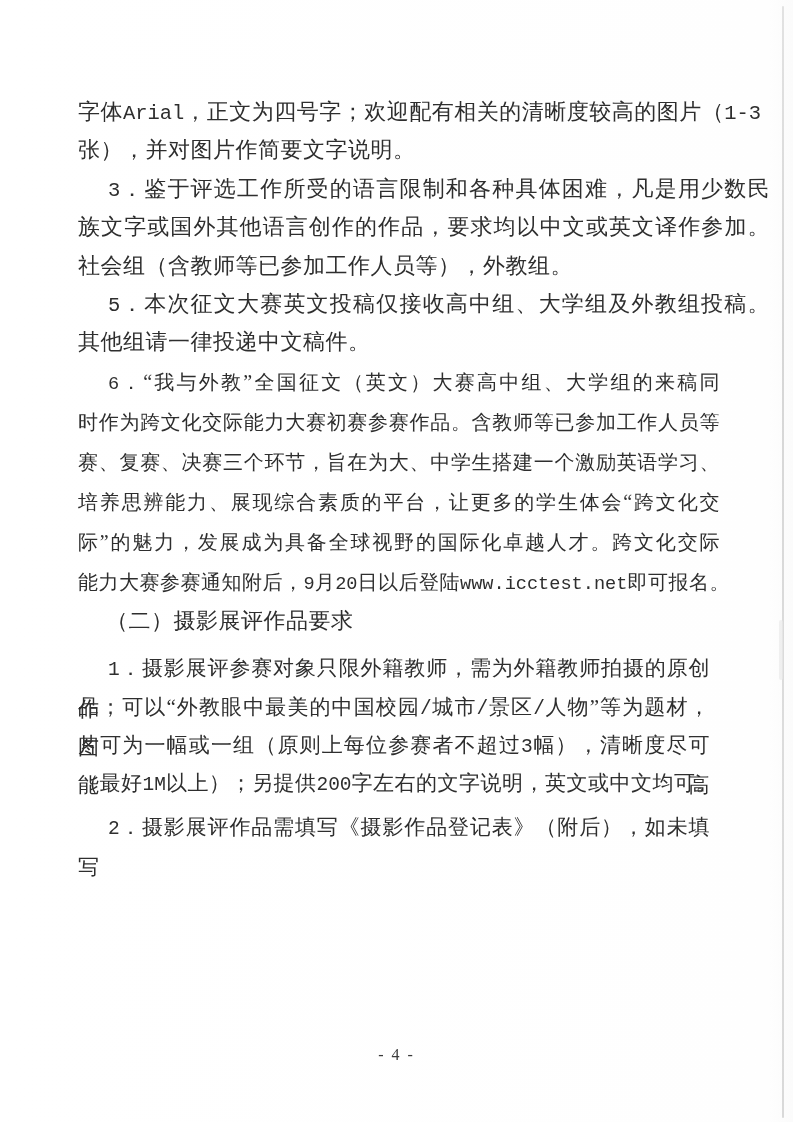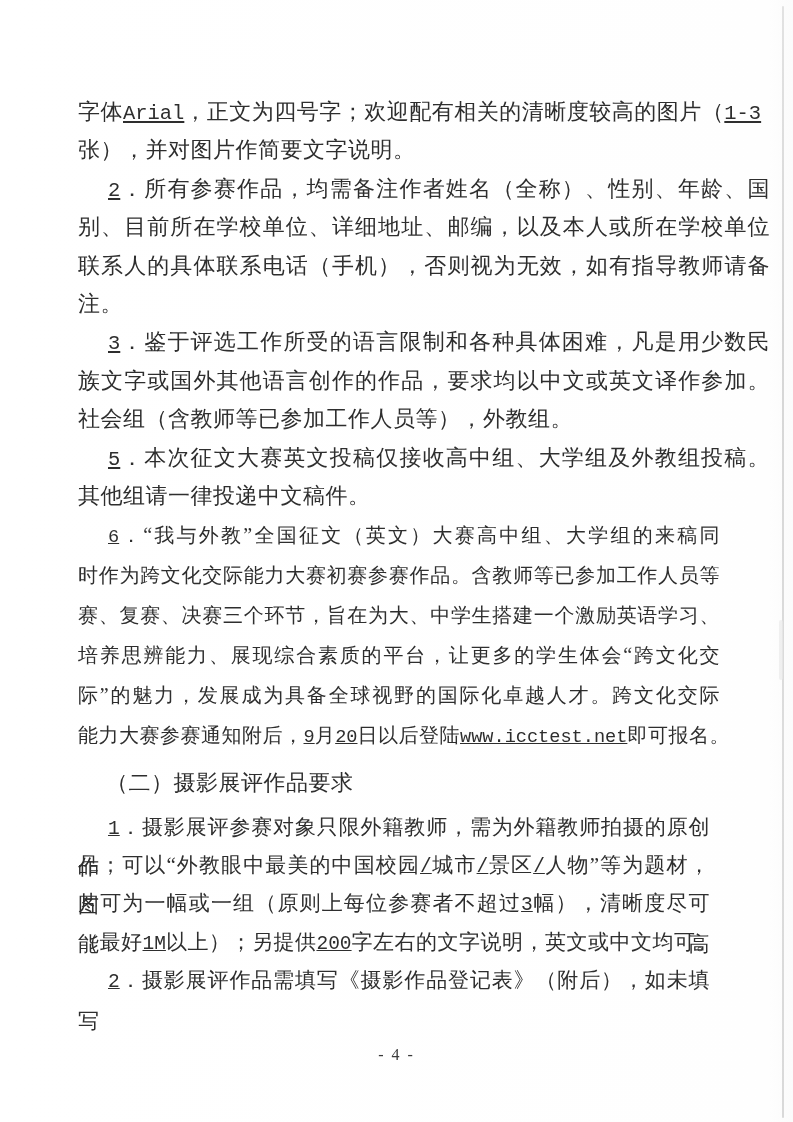--- a/index.html
+++ b/index.html
@@ -43,21 +43,21 @@
   }
   .indent .line.first { text-indent: 30px; }
   .heading .line.first { text-indent: 28px; }
 
   
   .blk-b .line { width: 642px; font-size: 20px; height: 40px; line-height: 40px; }
   
   .blk-c .line { width: 632px; font-size: 21px; }
 
   
-  .latin { font-family: "Liberation Mono", "DejaVu Sans Mono", monospace; font-size: 0.93em; letter-spacing: 0; text-decoration: underline; }
+  .latin { font-family: "Liberation Mono", "DejaVu Sans Mono", monospace; font-size: 0.93em; letter-spacing: 0; }
 
   .footer {
     position: absolute;
     top: 1046px; left: 0; width: 793px;
     text-align: center;
     font-size: 16px;
     color: #3a3a3a;
     letter-spacing: 2px;
     font-family: "Liberation Serif", "DejaVu Serif", serif;
   }
@@ -78,26 +78,20 @@
   }
 </style>
 </head>
 <body>
 
 <div class="page">
   <div id="doc">
       <div class="para blk-a">
         <div class="line first">字体<span class="latin">Arial</span>，正文为四号字；欢迎配有相关的清晰度较高的图片（<span class="latin">1-3</span></div>
         <div class="line">张），并对图片作简要文字说明。</div>
-      </div>
-      <div class="para blk-a indent">
-        <div class="line stretch first"><span class="latin">2</span>．所有参赛作品，均需备注作者姓名（全称）、性别、年龄、国</div>
-        <div class="line stretch">别、目前所在学校单位、详细地址、邮编，以及本人或所在学校单位</div>
-        <div class="line stretch">联系人的具体联系电话（手机），否则视为无效，如有指导教师请备</div>
-        <div class="line">注。</div>
       </div>
       <div class="para blk-a indent">
         <div class="line stretch first"><span class="latin">3</span>．鉴于评选工作所受的语言限制和各种具体困难，凡是用少数民</div>
         <div class="line stretch">族文字或国外其他语言创作的作品，要求均以中文或英文译作参加。</div>
       </div>
       <div class="para blk-a indent">
         <div class="line">社会组（含教师等已参加工作人员等），外教组。</div>
       </div>
       <div class="para blk-a indent">
         <div class="line stretch first"><span class="latin">5</span>．本次征文大赛英文投稿仅接收高中组、大学组及外教组投稿。</div>

